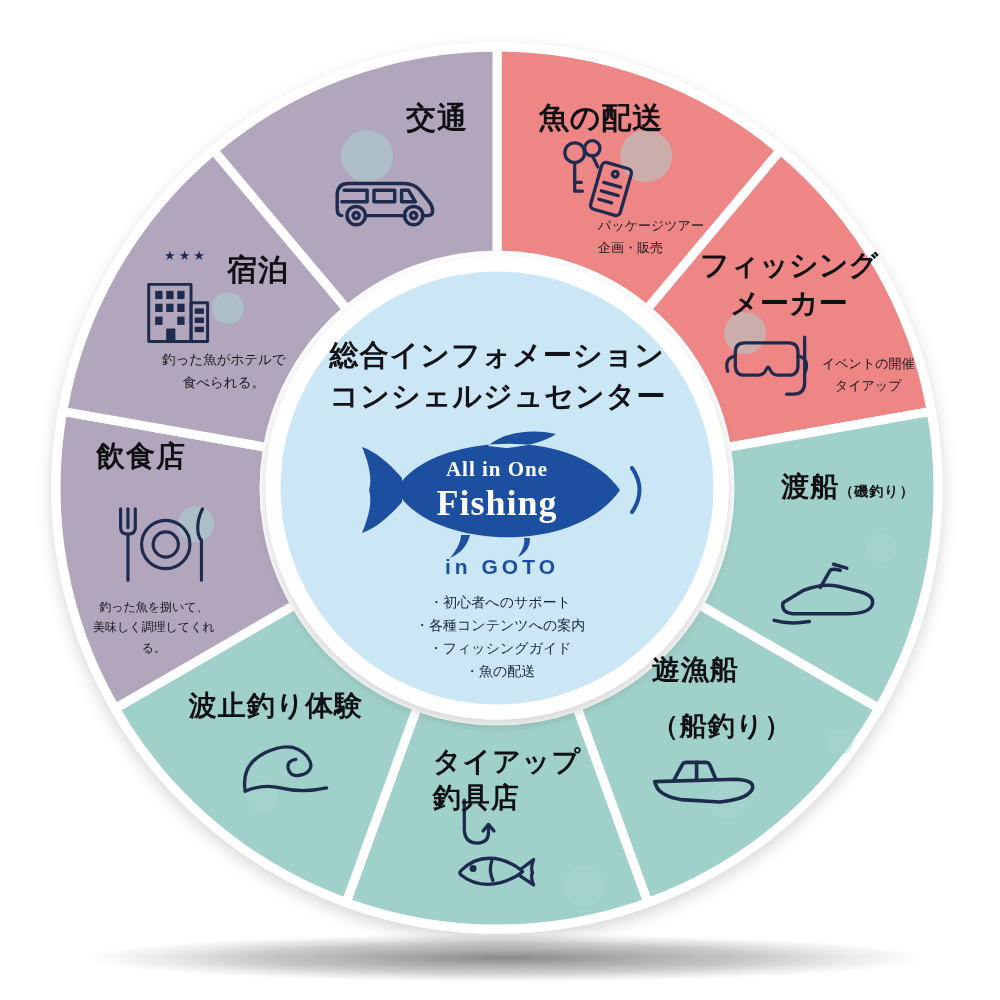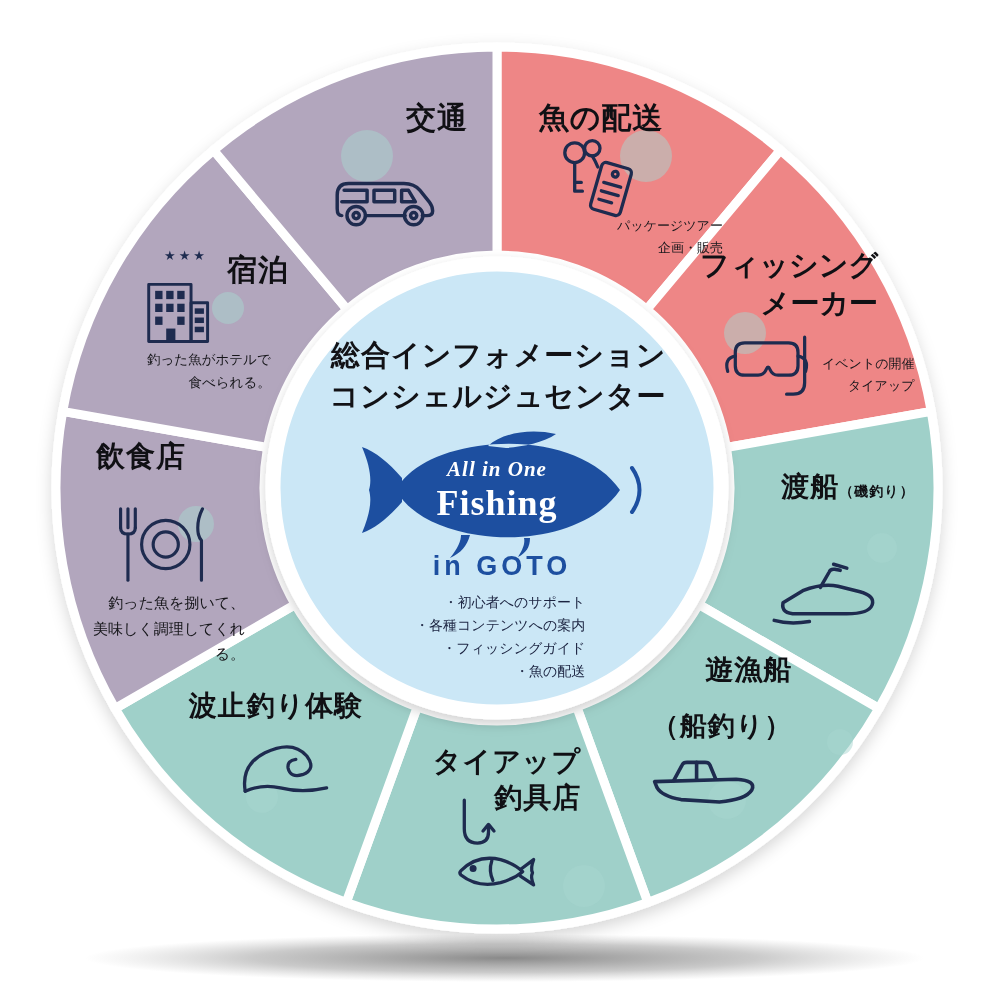--- a/index.html
+++ b/index.html
@@ -1,33 +1,33 @@
 <!DOCTYPE html>
 <html><head>
 <meta charset="utf-8">
 <style>
   *{margin:0;padding:0;box-sizing:border-box}
   html,body{width:1000px;height:1000px;background:#ffffff;overflow:hidden;
     font-family:"Liberation Sans",sans-serif}
   #stage{position:relative;width:1000px;height:1000px}
   #wheel{position:absolute;left:0;top:0;width:1000px;height:1000px}
   .lbl{position:absolute;transform:translate(-50%,-50%);font-weight:700;color:#101014;
-    text-align:right;white-space:pre-line;line-height:1.3;letter-spacing:1px}
+    text-align:left;white-space:pre-line;line-height:1.3;letter-spacing:1px}
   .lbl-left{position:absolute;transform:translate(0,-50%);font-weight:700;color:#101014;
-    text-align:right;white-space:pre-line;line-height:1.3}
+    text-align:center;white-space:pre-line;line-height:1.3}
   .desc{font-weight:400;color:#16161a;font-size:13px;line-height:1.7;letter-spacing:0}
   .big30{font-size:30px}
   .big28{font-size:28px}
   .stars{font-size:13px;color:#1e2b4f;letter-spacing:3px;font-weight:400}
   .center-title{font-size:29px;font-weight:800;line-height:1.4;color:#121216}
-  .logo-line1{font-family:"Liberation Serif",serif;font-style:italic;font-weight:600;
+  .logo-line1{font-family:"Liberation Serif",serif;font-weight:600;
     font-size:21px;color:#ffffff;letter-spacing:1px}
   .logo-line2{font-family:"Liberation Serif",serif;font-weight:700;
     font-size:36px;color:#ffffff;letter-spacing:1px}
-  .in-goto{font-size:27px;font-weight:800;color:#1d4fa0;letter-spacing:4px}
+  .in-goto{font-size:21px;font-weight:800;color:#1d4fa0;letter-spacing:4px}
   .services{font-size:14px;font-weight:400;color:#1b2340;line-height:1.65;letter-spacing:0}
   .sub-paren{font-weight:700}
 </style>
 </head>
 <body>
 
 <div id="stage">
 
   <svg id="wheel" viewBox="0 0 1000 1000">
     <defs>
@@ -173,21 +173,21 @@
         <rect x="66" y="46" width="10" height="6"></rect>
         <rect x="66" y="56" width="10" height="6"></rect>
         <rect x="66" y="66" width="10" height="6"></rect>
       </g>
     </g>
   </svg>
 
   <div class="lbl big30" style="left:437px;top:117px">交通</div>
 
   <div class="lbl big30" style="left:601px;top:117px">魚の配送</div>
-  <div class="lbl desc" style="left:670px;top:237px">パッケージツアー
+  <div class="lbl desc" style="left:651px;top:237px">パッケージツアー
 企画・販売</div>
 
   <div class="lbl-left" style="left:700px;top:285px;font-size:29px">フィッシング
 メーカー</div>
   <div class="lbl-left desc" style="left:822px;top:375px">イベントの開催
 タイアップ</div>
 
   <div class="lbl" style="left:848px;top:487px;white-space:nowrap">
     <span class="big28">渡船</span><span class="sub-paren" style="font-size:14px">（磯釣り）</span>
   </div>
@@ -196,27 +196,27 @@
     <span style="display:block;font-size:28px">遊漁船</span>
     <span style="display:block;font-size:27px">（船釣り）</span>
   </div>
 
   <div class="lbl big28" style="left:507px;top:780px">タイアップ
 釣具店</div>
 
   <div class="lbl big28" style="left:276px;top:706px">波止釣り体験</div>
 
   <div class="lbl" style="left:141px;top:457px;font-size:29px">飲食店</div>
-  <div class="lbl-left desc" style="left:93px;top:628px;font-size:15px">釣った魚を捌いて、
+  <div class="lbl-left desc" style="left:93px;top:628px;font-size:12px">釣った魚を捌いて、
 美味しく調理してくれ
 る。</div>
 
   <div class="lbl stars" style="left:186px;top:256px">★★★</div>
   <div class="lbl big30" style="left:258px;top:269px">宿泊</div>
-  <div class="lbl-left desc" style="left:147px;top:372px;font-size:13.5px">釣った魚がホテルで
+  <div class="lbl-left desc" style="left:162px;top:372px;font-size:13.5px">釣った魚がホテルで
 食べられる。</div>
 
   <div class="lbl center-title" style="left:498px;top:376px">総合インフォメーション
 コンシェルジュセンター</div>
   <div class="lbl logo-line1" style="left:497px;top:470px">All in One</div>
   <div class="lbl logo-line2" style="left:497px;top:503px">Fishing</div>
   <div class="lbl in-goto" style="left:502px;top:567px">in GOTO</div>
   <div class="lbl-left services" style="left:415px;top:637px">・初心者へのサポート
 ・各種コンテンツへの案内
 ・フィッシングガイド

